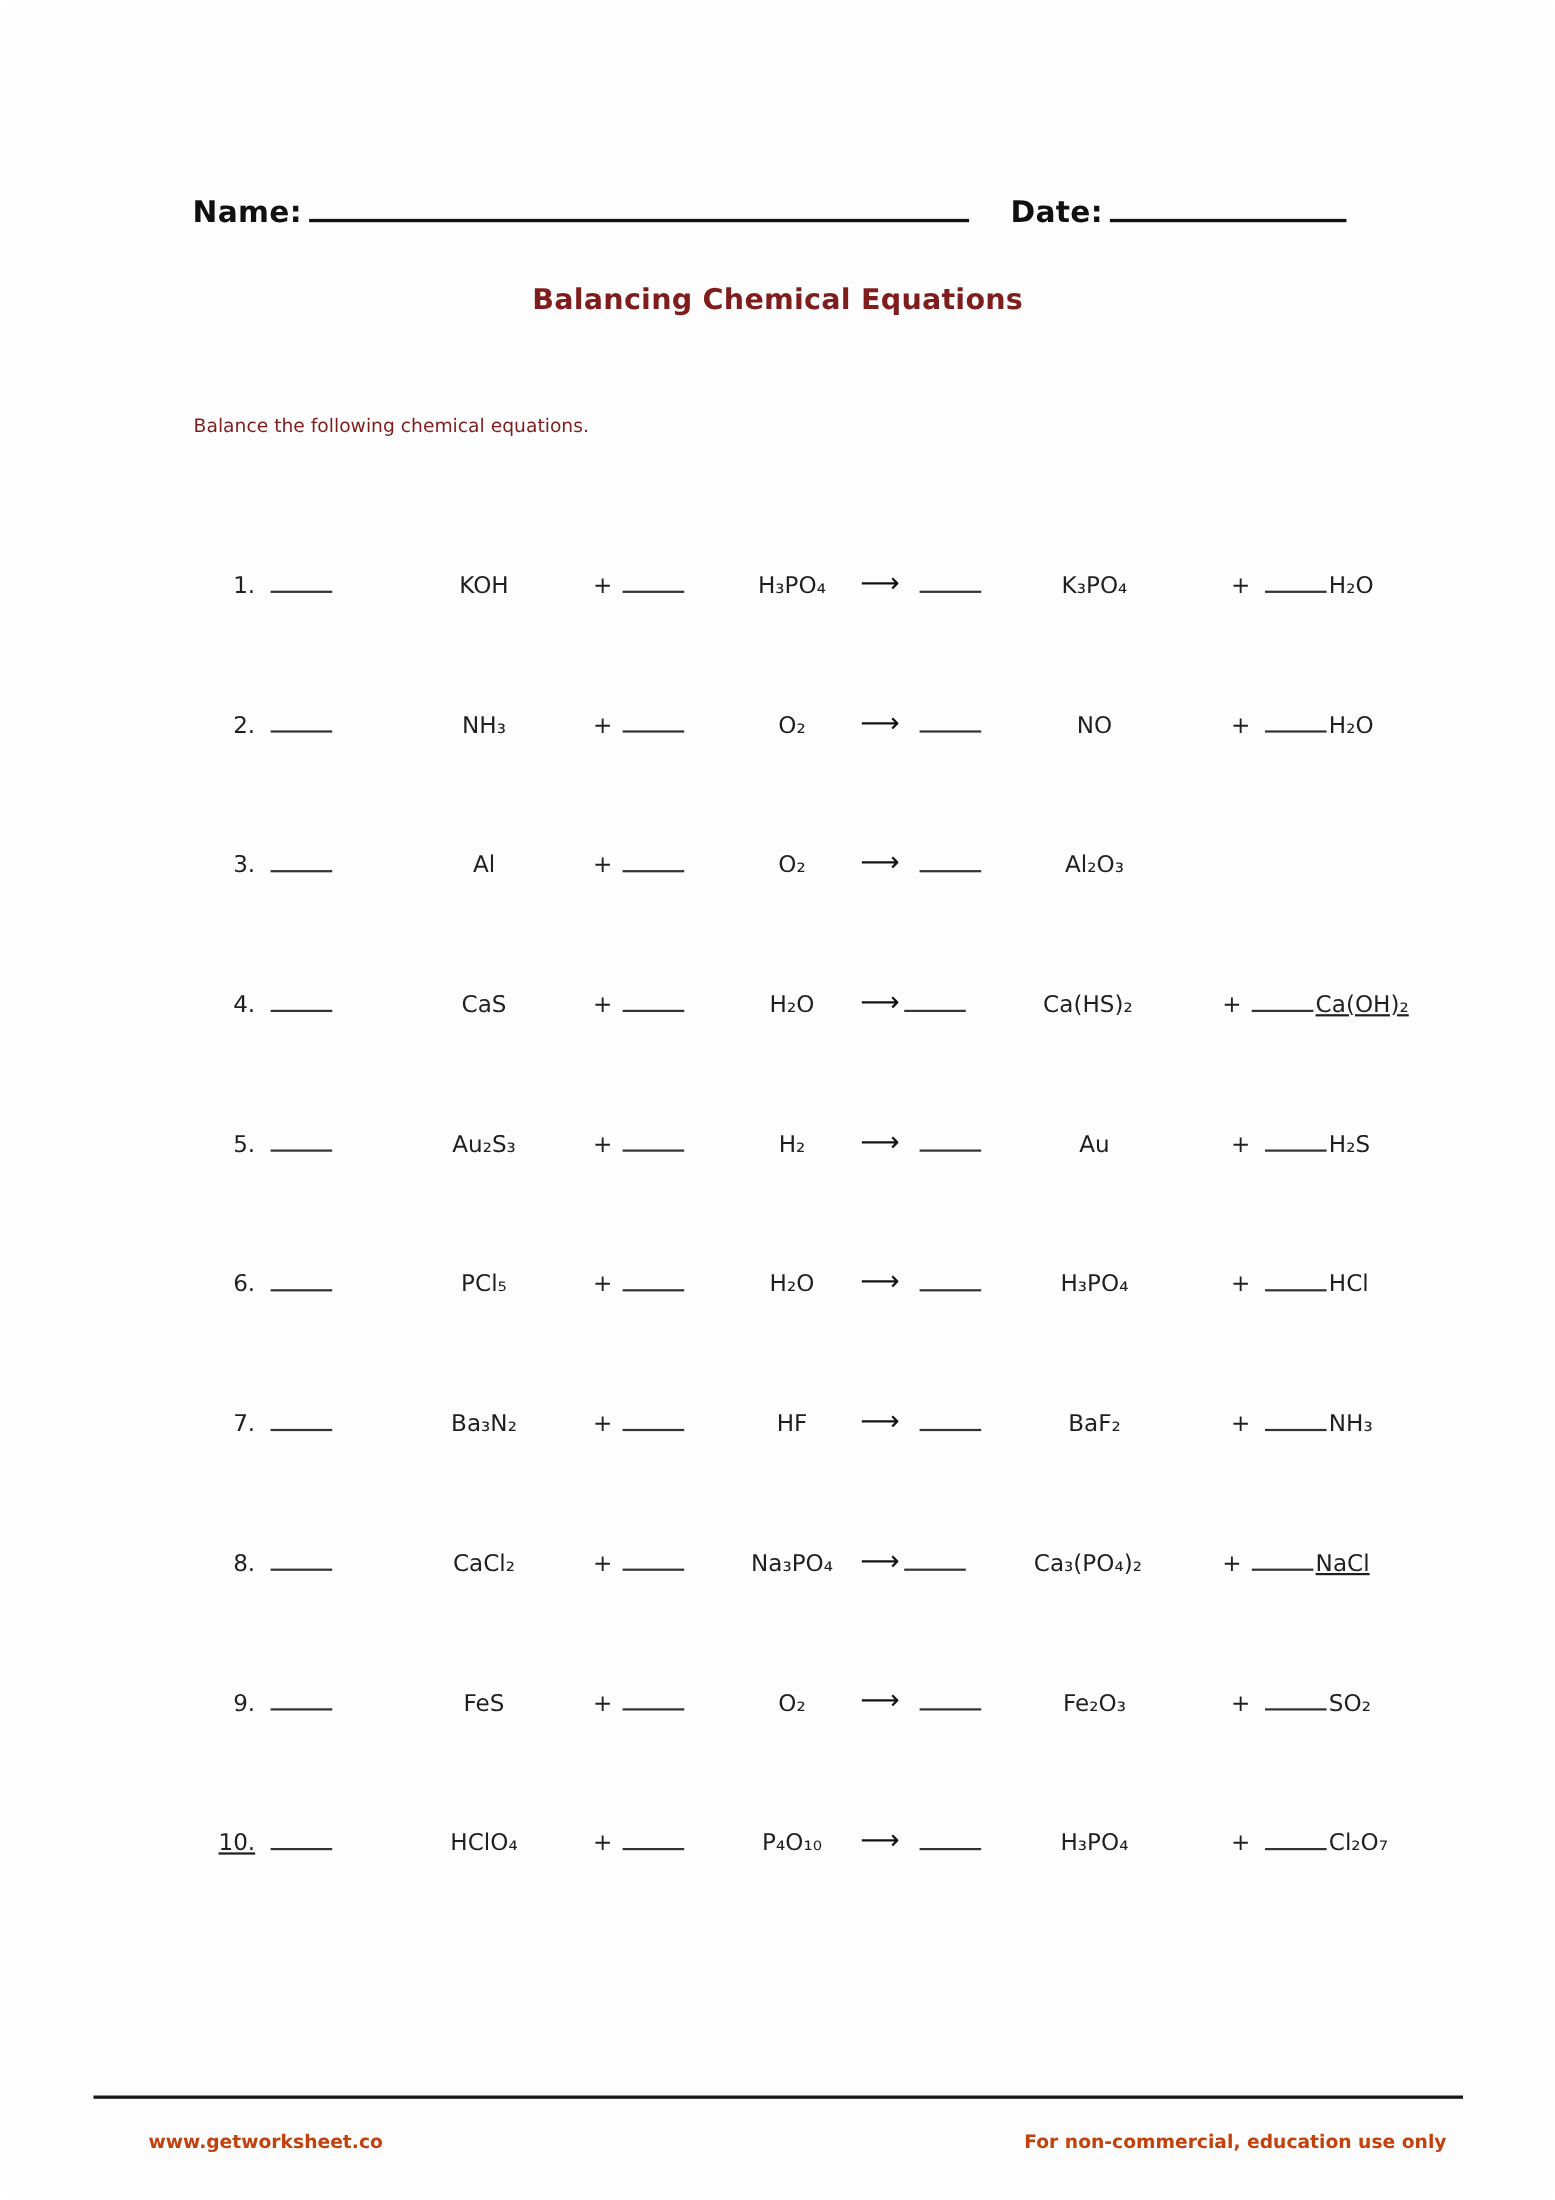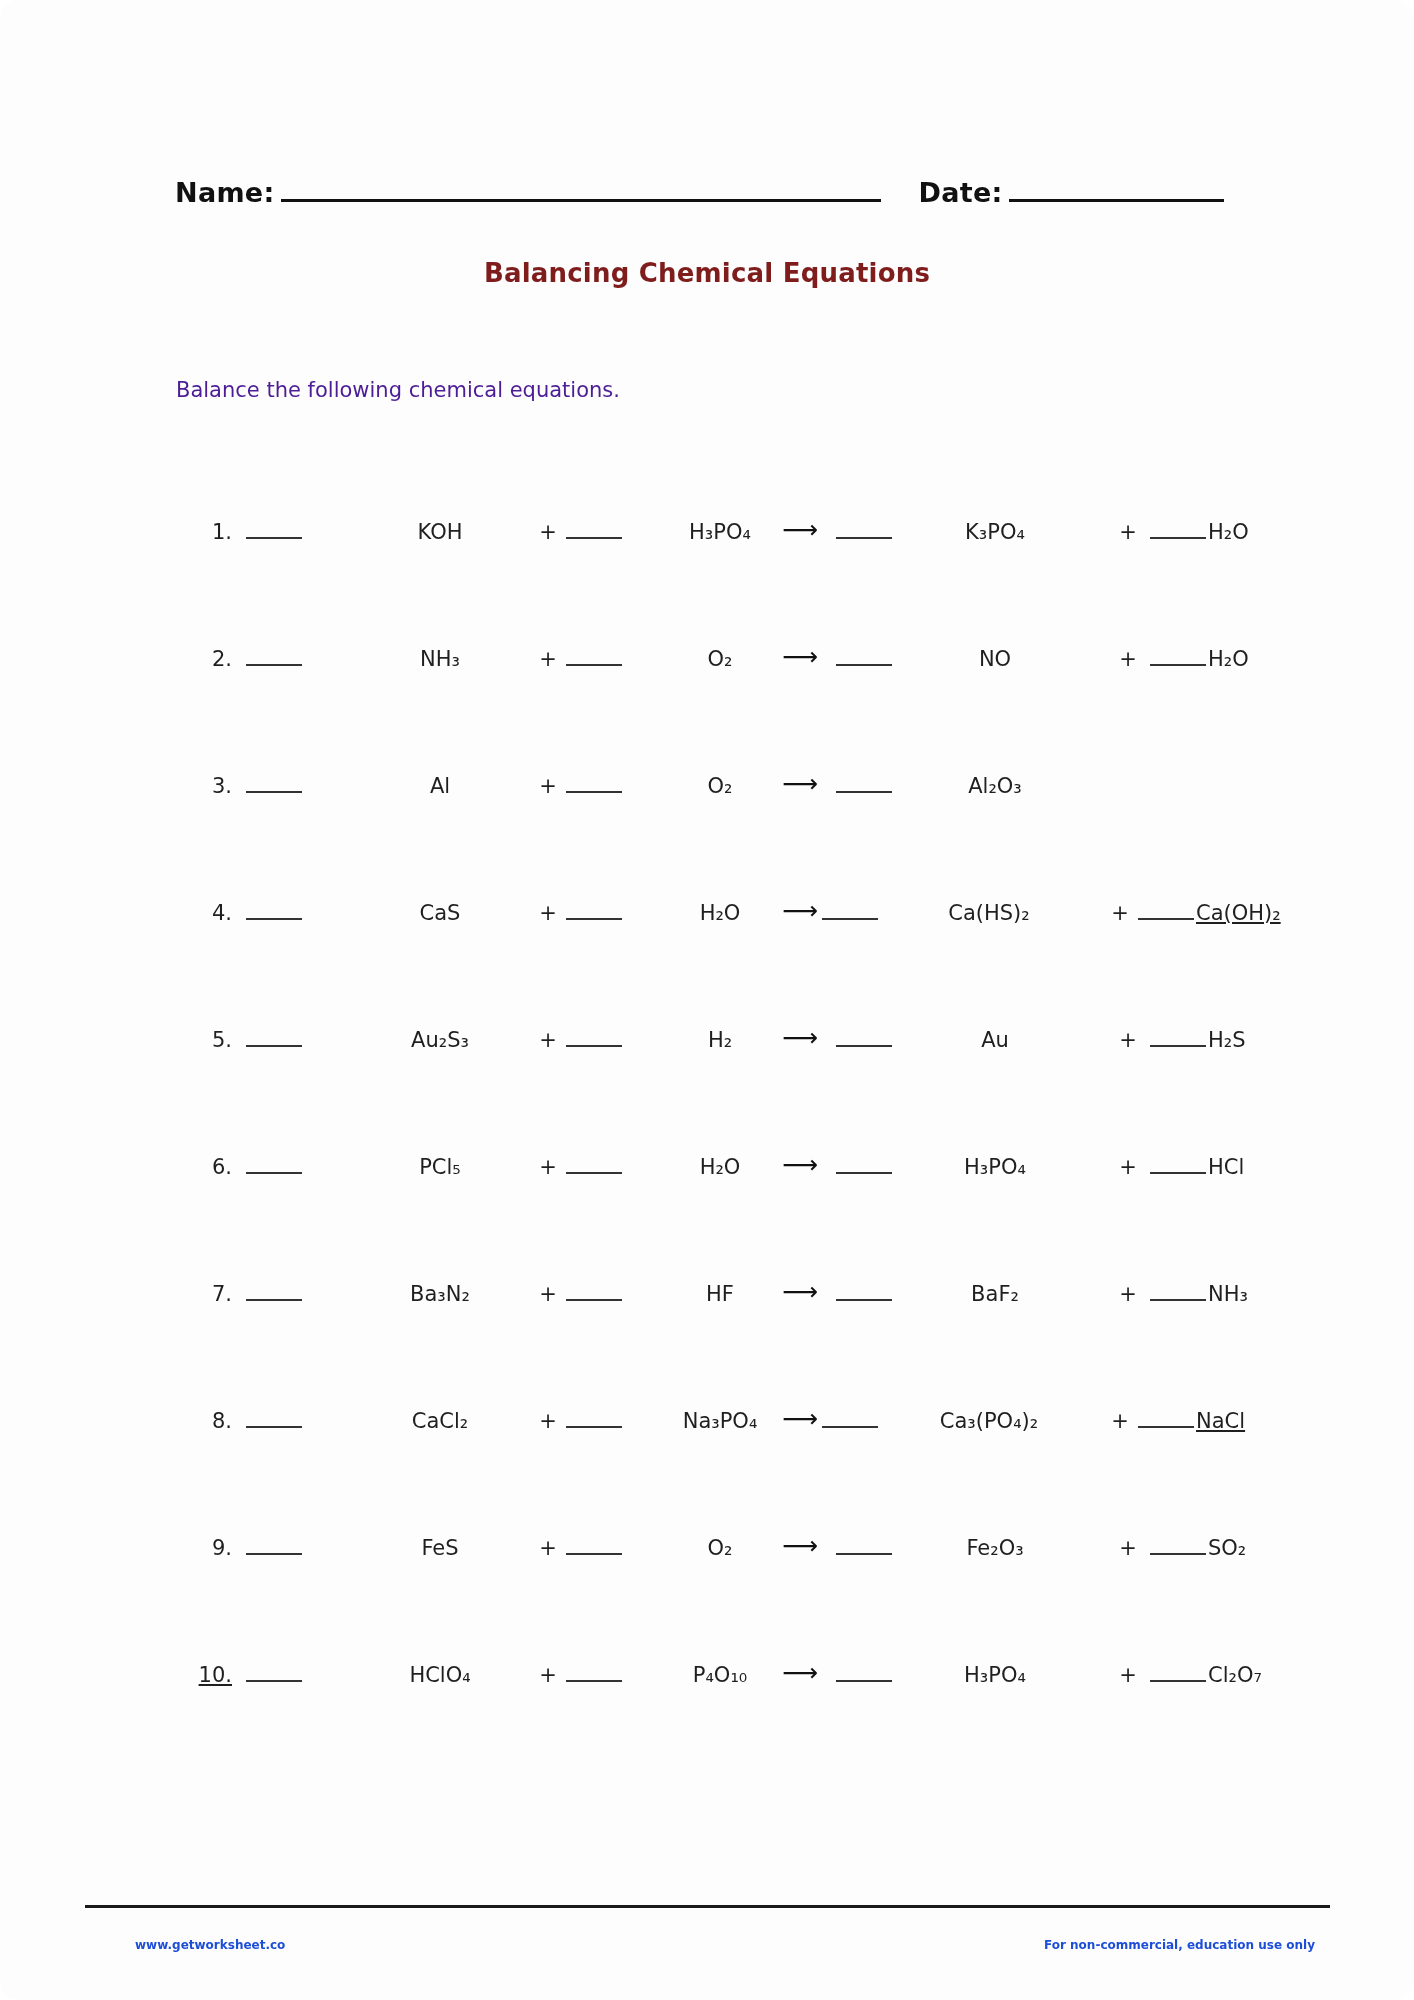--- a/index.html
+++ b/index.html
@@ -61,22 +61,22 @@
     font-weight: bold;
     color: #7f1d1d;
     letter-spacing: 0.2px;
   }
 
   
   .instruction {
     position: absolute;
     left: 176px;
     top: 378px;
-    font-size: 21px;
-    color: #4c1d95;
+    font-size: 17px;
+    color: #7f1d1d;
   }
 
   
   .eq-list {
     position: absolute;
     left: 150px;
     top: 520px;
     width: 1190px;
   }
   .eq-row {
@@ -144,23 +144,23 @@
     width: 1245px;
     border-top: 3px solid #1a1a1a;
   }
   .footer {
     position: absolute;
     top: 1938px;
     left: 85px;
     width: 1245px;
     display: flex;
     justify-content: space-between;
-    font-size: 12px;
+    font-size: 17px;
     font-weight: bold;
-    color: #1d4ed8;
+    color: #c2410c;
   }
   .footer-left { margin-left: 50px; }
   .footer-right { margin-right: 15px; }
 </style>
 </head>
 <body>
 
 <div class="page">
 
   <div class="header-row">

